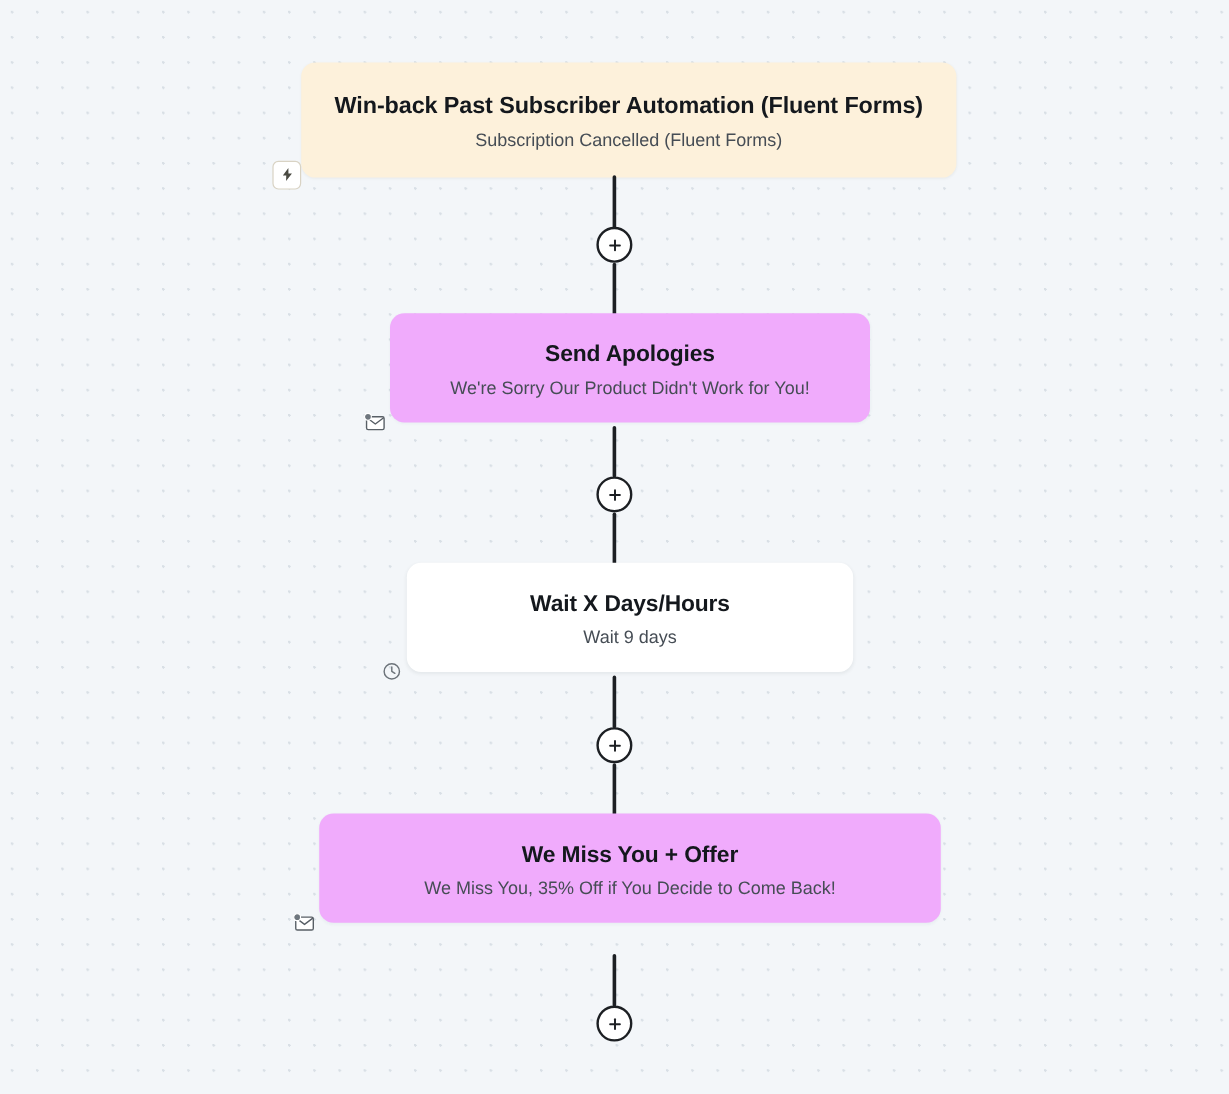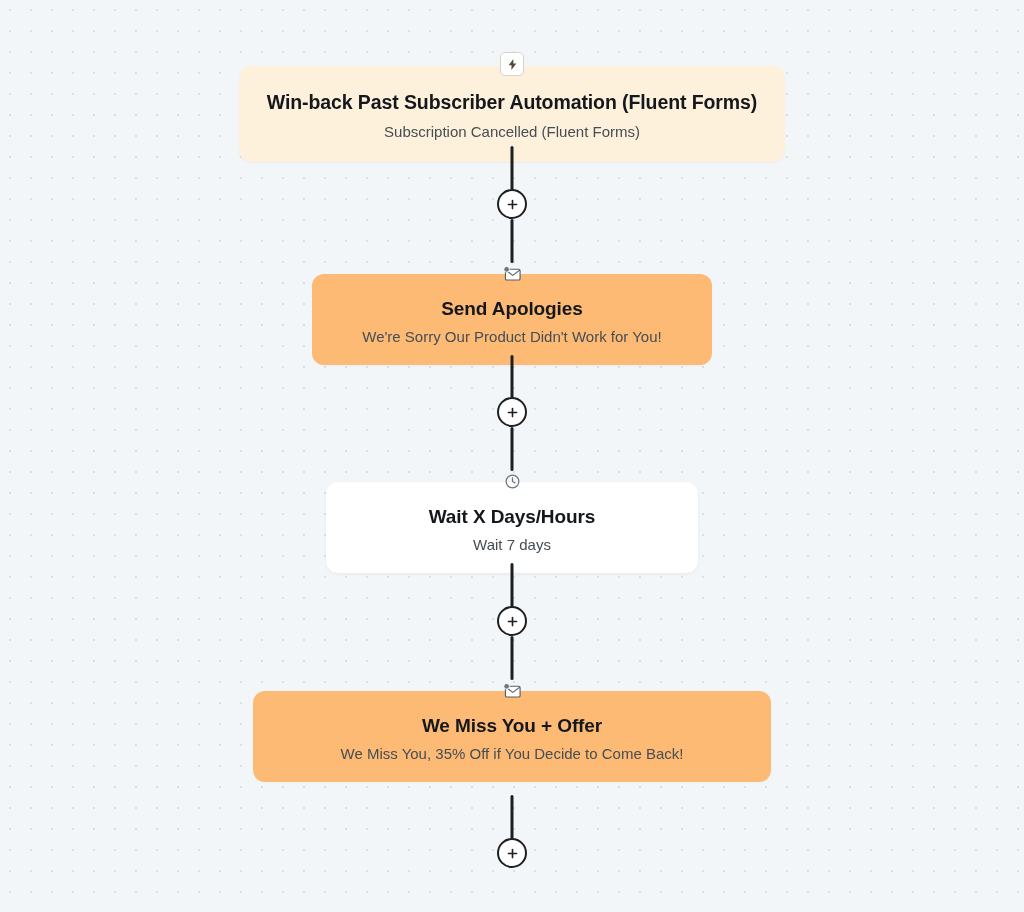--- a/index.html
+++ b/index.html
@@ -52,22 +52,22 @@
     z-index: 5;
   }
   .plus-btn svg { display: block; }
 
   
   .node {
     position: absolute;
     left: 50%;
     transform: translateX(-50%);
     display: flex;
-    flex-direction: column;
-    align-items: center;
+    flex-direction: row;
+    align-items: flex-end;
   }
 
   .node-icon {
     position: relative;
     z-index: 4;
     width: 26px;
     height: 24px;
     display: flex;
     align-items: center;
     justify-content: center;
@@ -92,21 +92,21 @@
     cursor: pointer;
   }
   .card.trigger {
     width: 546px;
     background: #fdf1db;
     padding: 24px 26px 20px;
     box-shadow: 0 1px 2px rgba(90,80,50,0.06);
   }
   .card.email {
     width: 400px;
-    background: #fdba74;
+    background: #f0abfc;
     box-shadow: 0 1px 2px rgba(60,110,120,0.05);
   }
   .card.email.wide {
     width: 518px;
   }
   .card.wait {
     width: 372px;
     background: #ffffff;
     box-shadow: 0 1px 3px rgba(40,50,60,0.07);
   }
@@ -180,21 +180,21 @@
 
   <div class="node" style="top:469px;">
     <div class="node-icon">
       <svg width="17" height="17" viewBox="0 0 24 24" fill="none" stroke="#6c737a" stroke-width="1.7" aria-hidden="true">
         <circle cx="12" cy="12" r="9"></circle>
         <path d="M12 6.8 V12 L15.6 14.2" stroke-linecap="round" stroke-linejoin="round"></path>
       </svg>
     </div>
     <div class="card wait">
       <div class="card-title">Wait X Days/Hours</div>
-      <div class="card-sub">Wait 7 days</div>
+      <div class="card-sub">Wait 9 days</div>
     </div>
   </div>
 
   <div class="conn" style="top:563px; height:44px;"></div>
   <div class="plus-btn" style="top:606px;">
     <svg width="15" height="15" viewBox="0 0 24 24" stroke="#1c1f23" stroke-width="2.6" stroke-linecap="round" aria-hidden="true">
       <line x1="12" y1="5.5" x2="12" y2="18.5"></line>
       <line x1="5.5" y1="12" x2="18.5" y2="12"></line>
     </svg>
   </div>

